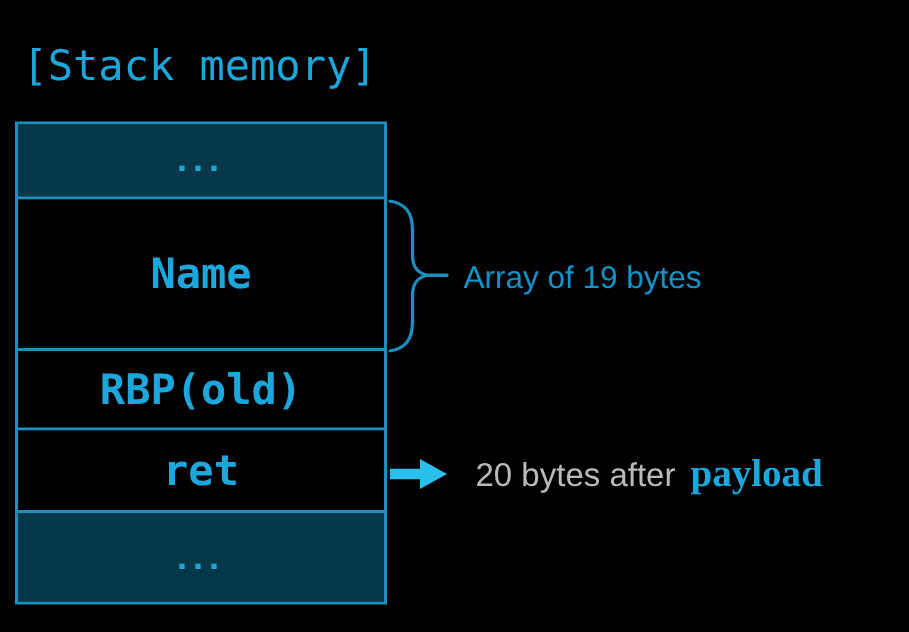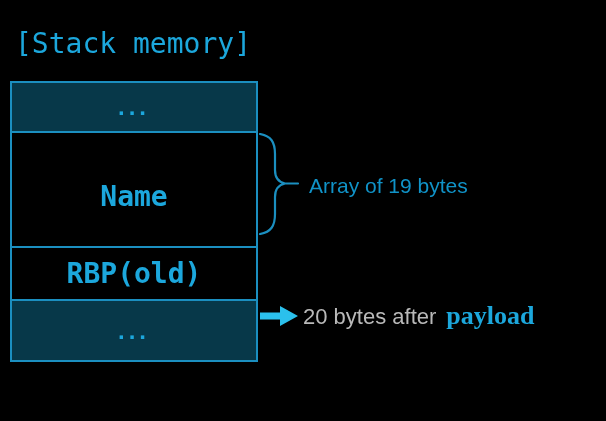--- a/index.html
+++ b/index.html
@@ -34,38 +34,38 @@
   .cell-label{
     font-family:"DejaVu Sans Mono","Liberation Mono",monospace;
     font-weight:bold;font-size:28px;line-height:30px;
   }
   .cell .ellipsis{
     font-family:"Liberation Sans",sans-serif;
     font-weight:bold;font-size:24px;line-height:24px;
     letter-spacing:4px;
   }
   .h1{height:48px;}
-  .h2{height:99px;margin-top:14px;}
+  .h2{height:99px;}
   .h3{height:51px;}
   .h4{height:53px;}
   .h5{height:59px;}
   .brace{
     position:absolute;left:258px;top:133px;
   }
   .array-label{
     position:absolute;left:309px;top:174px;
     font-size:21px;line-height:24px;
     color:#1093c8;
     white-space:nowrap;
   }
   .arrow{
     position:absolute;left:260px;top:304px;
   }
   .ret-note{
-    position:absolute;left:303px;top:301px;
+    position:absolute;left:317px;top:301px;
     display:flex;align-items:baseline;gap:10px;
     white-space:nowrap;
   }
   .ret-note .plain{
     font-size:22px;line-height:30px;
     color:#b9b9b9;
   }
   .ret-note .code{
     font-family:Liberation Serif, serif;
     font-weight:bold;font-size:26px;line-height:30px;
@@ -82,20 +82,23 @@
   <div class="stack">
     <div class="cell filled h1">
       <span class="ellipsis">...</span>
     </div>
     <div class="cell h2">
       <span class="cell-label">Name</span>
     </div>
     <div class="cell h3">
       <span class="cell-label">RBP(old)</span>
     </div>
+    <div class="cell h4">
+      <span class="cell-label">ret</span>
+    </div>
     <div class="cell filled h5">
       <span class="ellipsis">...</span>
     </div>
   </div>
 
   <svg class="brace" width="46" height="102" viewBox="0 0 46 102">
     <path d="M2 1 C13 3 17 9 17 21 L17 37 C17 45 20 49 27 50.5 L40 50.5
              M27 50.5 C20 52 17 56 17 64 L17 81 C17 93 13 99 2 101" fill="none" stroke="#1b8fc0" stroke-width="2.2" stroke-linecap="round"></path>
   </svg>
 

